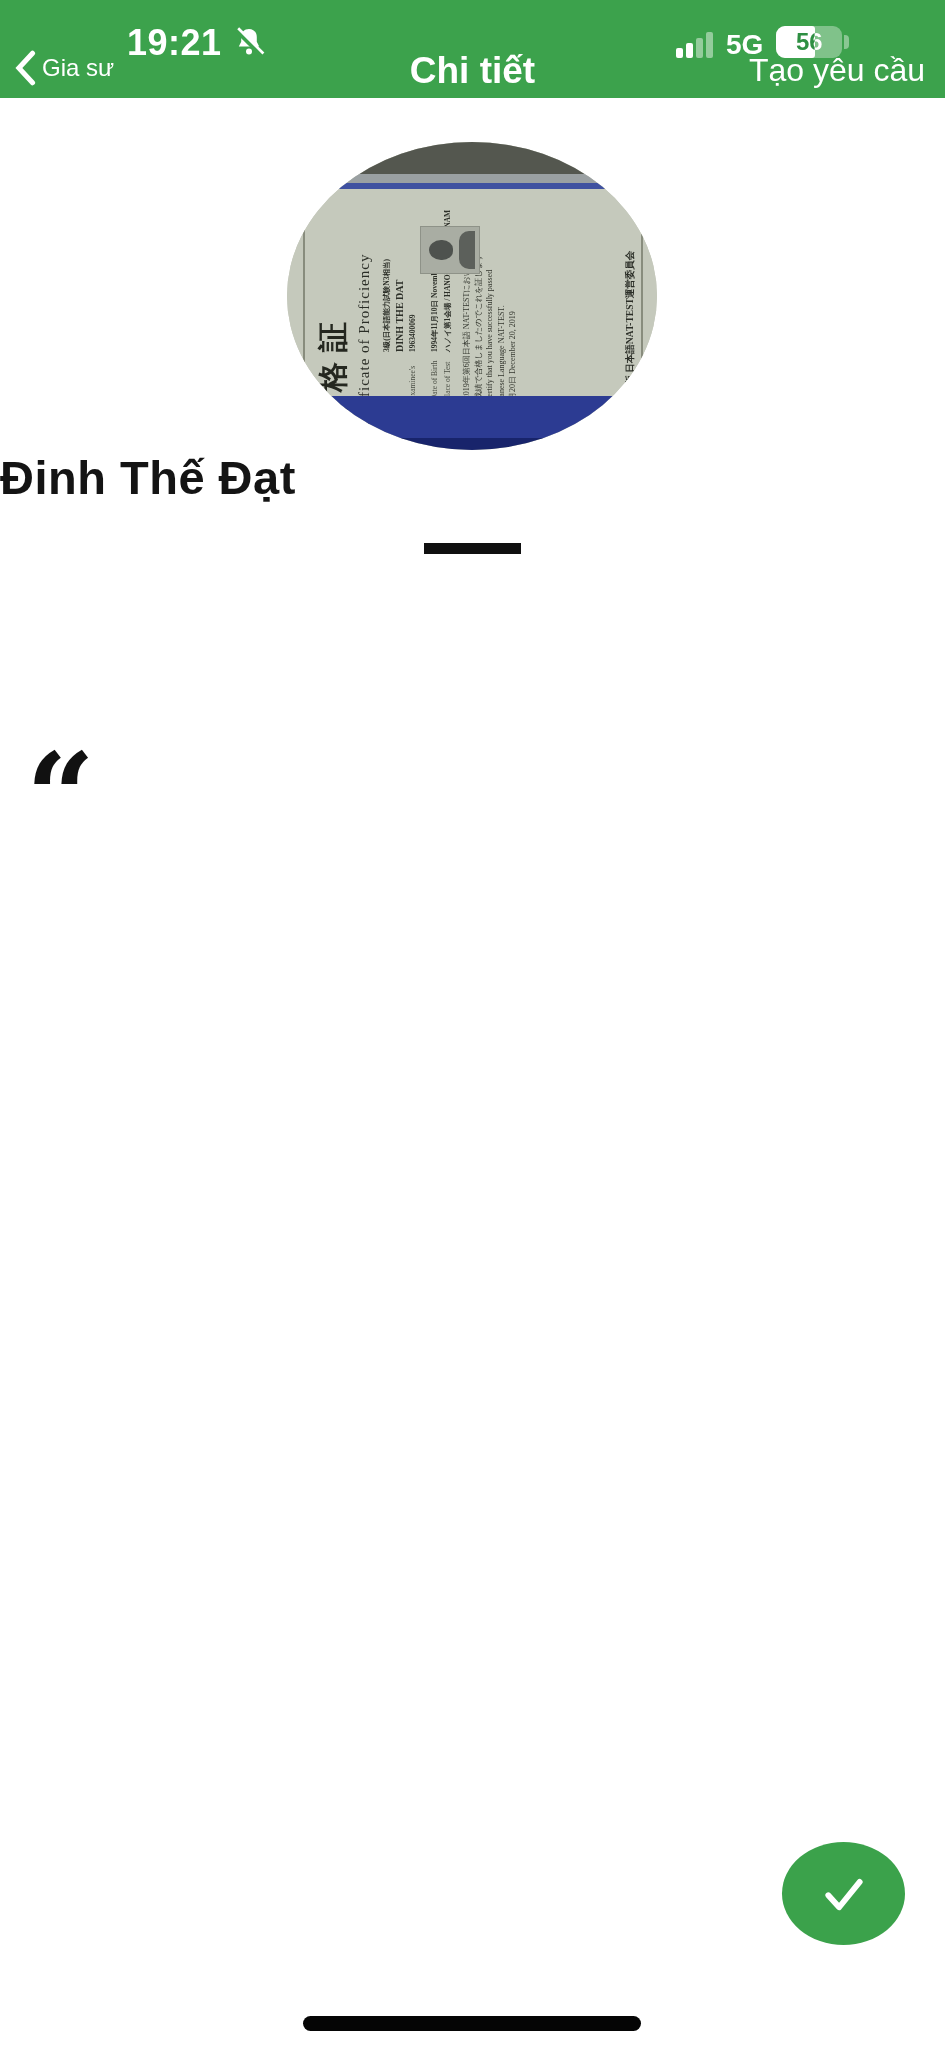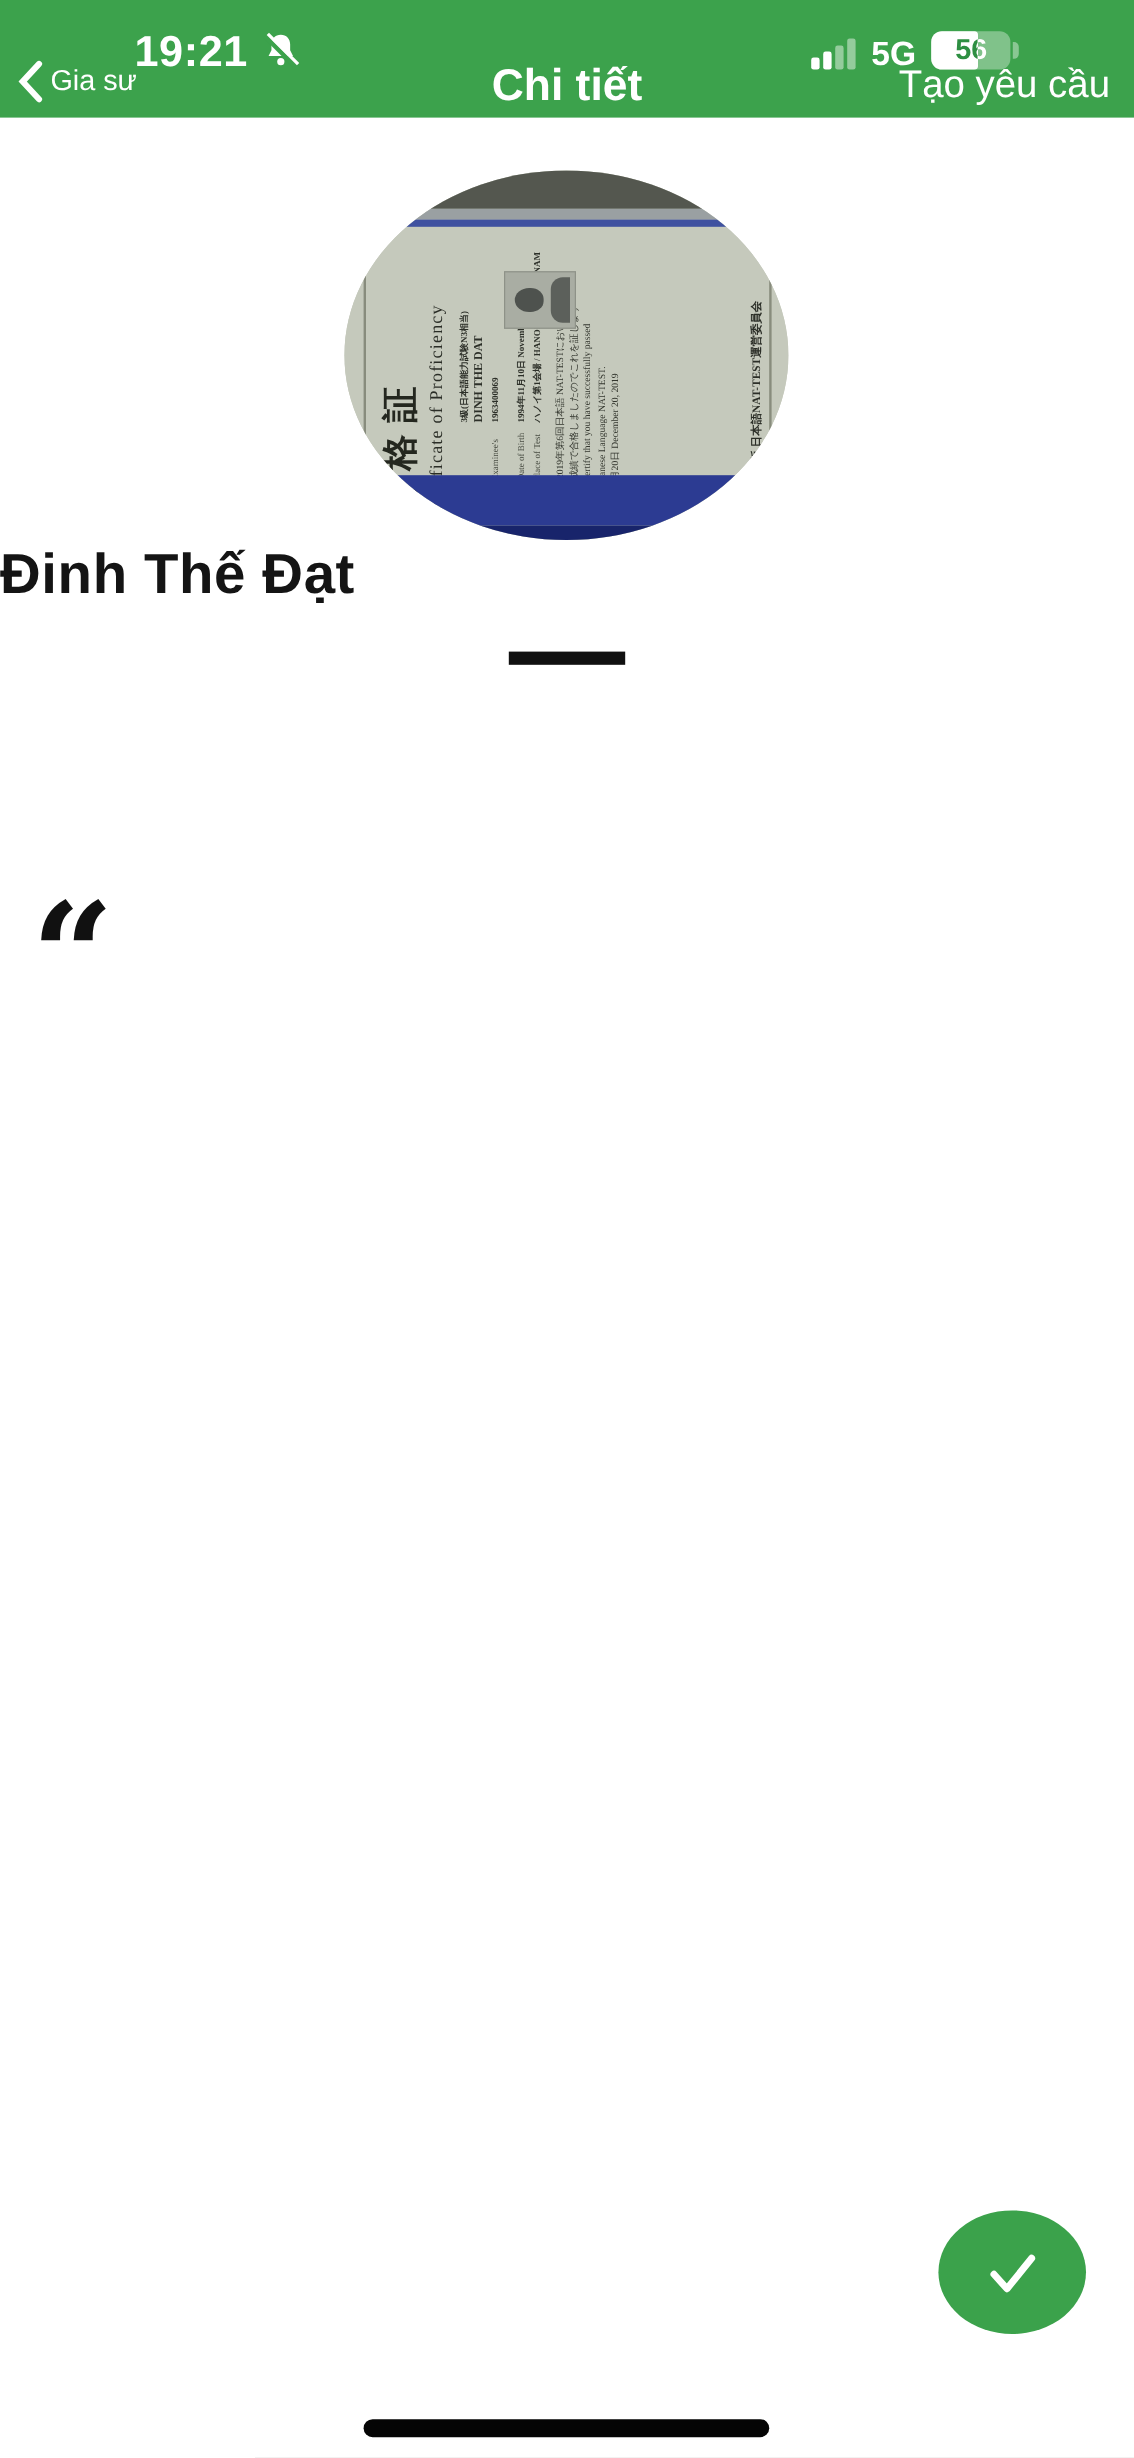--- a/index.html
+++ b/index.html
@@ -8,21 +8,21 @@
     position:relative; width:945px; height:2048px; margin:0 auto;
     background:#ffffff; overflow:hidden;
     font-family:"Liberation Sans", sans-serif;
   }
   
   .header {
     position:absolute; top:0; left:0; width:945px; height:98px;
     background:#3CA24C; color:#fff; z-index:20;
   }
   .status-left { position:absolute; top:22px; left:112px; display:flex; align-items:center; gap:9px; }
-  .time { font-size:36px; font-weight:700; letter-spacing:0.5px; }
+  .time { font-size:36px; font-weight:700; letter-spacing:0.5px;margin-left:15px; }
   .bell { width:36px; height:36px; }
   .status-right { position:absolute; top:26px; left:676px; display:flex; align-items:flex-end; gap:13px; }
   .sig { display:flex; align-items:flex-end; gap:3px; height:26px; }
   .sig i { display:block; width:7px; border-radius:2px; background:#fff; }
   .sig i:nth-child(1){height:10px;}
   .sig i:nth-child(2){height:15px;}
   .sig i:nth-child(3){height:20px; background:rgba(255,255,255,.45);}
   .sig i:nth-child(4){height:26px; background:rgba(255,255,255,.45);}
   .net { font-size:28px; font-weight:700; line-height:26px; }
   .batt { position:relative; width:66px; height:32px; border-radius:9px;

